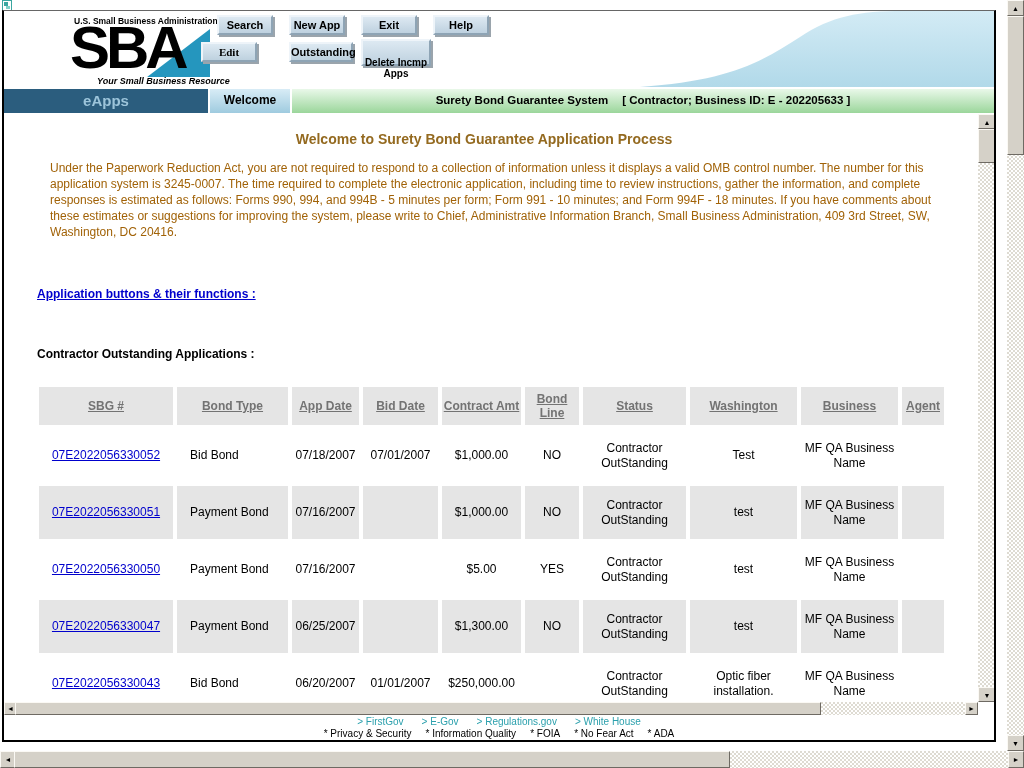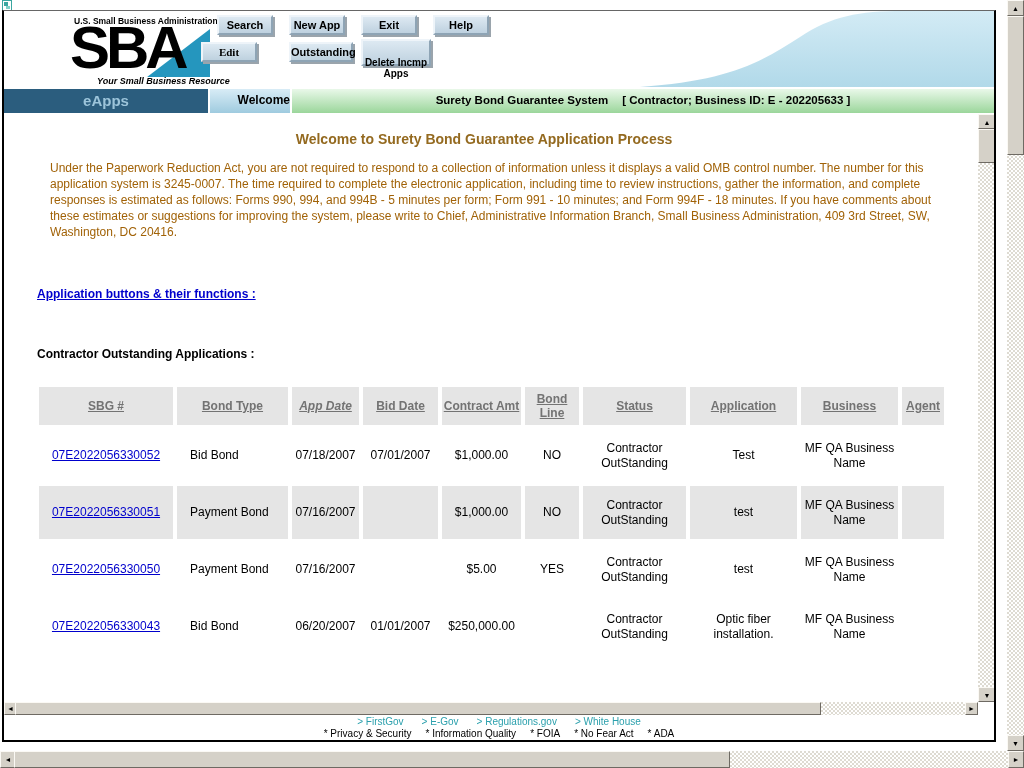--- a/index.html
+++ b/index.html
@@ -35,21 +35,21 @@
       box-shadow:2px 2px 0 #9aa4ac; font-size:11px; font-weight:bold; color:#000;
       text-align:center; line-height:16px; cursor:pointer; }
   .toolbar-btn.tall { height:27px; line-height:11px; font-size:10px; padding-top:16px; }
 
   
   #navbar { position:absolute; left:0; top:78px; width:990px; height:24px; background:#fff; }
   #eapps-brand { position:absolute; left:0; top:0; width:204px; height:24px; background:#2b5d7e;
       color:#9cc4da; font-size:15px; font-weight:bold; text-align:center; line-height:23px; }
   #welcome-tab { position:absolute; left:206px; top:0; width:80px; height:24px;
       background:linear-gradient(180deg,#d8ecf6,#9fcbdf); color:#000; font-size:12px; font-weight:bold;
-      text-align:right; line-height:23px; cursor:pointer; }
+      text-align:center; line-height:23px; cursor:pointer; }
   #green-titlebar { position:absolute; left:288px; top:0; width:702px; height:24px;
       background:linear-gradient(180deg,#e9f8e9,#9bd69b); color:#000; font-size:11.5px; font-weight:bold;
       text-align:center; line-height:23px; white-space:nowrap; }
   #green-titlebar .sess { margin-left:14px; }
 
   
   #app-frame { position:absolute; left:0; top:102px; width:974px; height:589px; background:#fff; overflow:hidden; }
   #page-heading { position:absolute; left:0; top:18px; width:960px; text-align:center;
       font-size:14px; font-weight:bold; color:#946a20; }
   #omb-paragraph { position:absolute; left:46px; top:47px; width:910px; font-size:12px; line-height:16px; color:#a16207; }
@@ -158,26 +158,26 @@
       <div id="app-frame">
         <div id="page-heading">Welcome to Surety Bond Guarantee Application Process</div>
         <div id="omb-paragraph">Under the Paperwork Reduction Act, you are not required to respond to a collection of information unless it displays a valid OMB control number. The number for this application system is 3245-0007. The time required to complete the electronic application, including time to review instructions, gather the information, and complete responses is estimated as follows: Forms 990, 994, and 994B - 5 minutes per form; Form 991 - 10 minutes; and Form 994F - 18 minutes. If you have comments about these estimates or suggestions for improving the system, please write to Chief, Administrative Information Branch, Small Business Administration, 409 3rd Street, SW, Washington, DC 20416.</div>
         <a id="functions-link">Application buttons &amp; their functions :</a>
         <div id="table-title">Contractor Outstanding Applications :</div>
         <table id="apps-table">
           <thead>
               <tr>
                 <th style="width: 134px;"><a>SBG #</a></th>
                 <th style="width: 111px;"><a>Bond Type</a></th>
-                <th style="width: 67px; font-style: italic;"><a>App Date</a></th>
+                <th style="width: 67px;"><a>App Date</a></th>
                 <th style="width: 75px;"><a>Bid Date</a></th>
                 <th style="width: 79px;"><a>Contract Amt</a></th>
                 <th style="width: 54px;"><a>Bond Line</a></th>
                 <th style="width: 103px;"><a>Status</a></th>
-                <th style="width: 107px;"><a>Application</a></th>
+                <th style="width: 107px;"><a>Washington</a></th>
                 <th style="width: 97px;"><a>Business</a></th>
                 <th style="width: 42px;"><a>Agent</a></th>
               </tr>
             </thead>
           <tbody>
               <tr>
                 <td><a>07E2022056330052</a></td>
                 <td class="bond-type">Bid Bond</td>
                 <td>07/18/2007</td>
                 <td>07/01/2007</td>
@@ -205,20 +205,32 @@
                 <td class="bond-type">Payment Bond</td>
                 <td>07/16/2007</td>
                 <td></td>
                 <td>$5.00</td>
                 <td>YES</td>
                 <td>Contractor OutStanding</td>
                 <td>test</td>
                 <td>MF QA Business Name</td>
                 <td></td>
               </tr>
+              <tr class="alt">
+                <td><a>07E2022056330047</a></td>
+                <td class="bond-type">Payment Bond</td>
+                <td>06/25/2007</td>
+                <td></td>
+                <td>$1,300.00</td>
+                <td>NO</td>
+                <td>Contractor OutStanding</td>
+                <td>test</td>
+                <td>MF QA Business Name</td>
+                <td></td>
+              </tr>
               <tr>
                 <td><a>07E2022056330043</a></td>
                 <td class="bond-type">Bid Bond</td>
                 <td>06/20/2007</td>
                 <td>01/01/2007</td>
                 <td>$250,000.00</td>
                 <td></td>
                 <td>Contractor OutStanding</td>
                 <td>Optic fiber installation.</td>
                 <td>MF QA Business Name</td>

